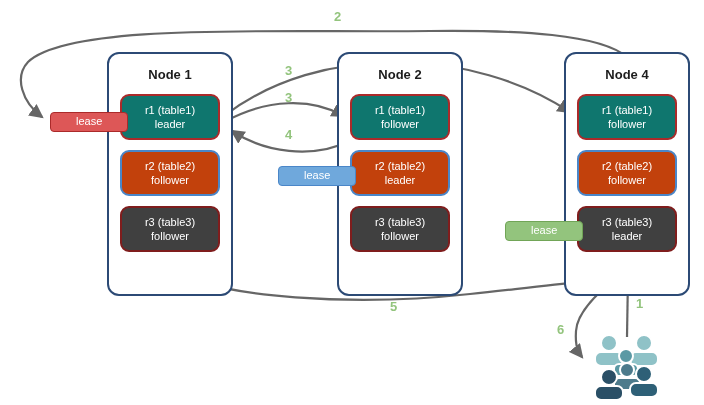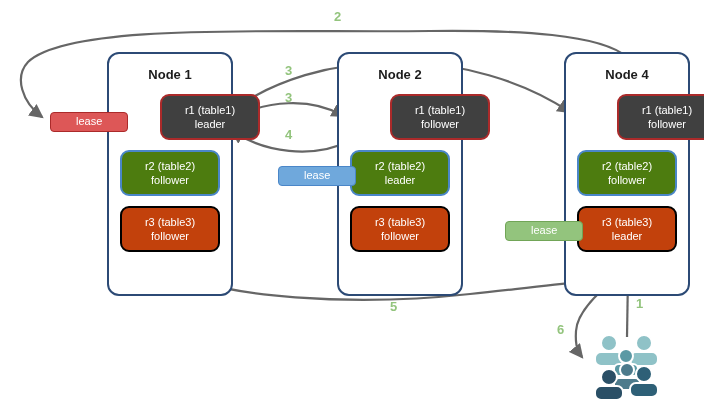--- a/index.html
+++ b/index.html
@@ -18,23 +18,23 @@
   .node-1 { left:107px; } .node-2 { left:337px; } .node-3 { left:564px; }
   .node-title {
     text-align:center; font-weight:bold; font-size:13px; color:#1c1c1c; margin-top:13px;
   }
   .replica {
     position:absolute; left:11px; width:100px; height:46px; border-radius:9px;
     color:#ffffff; font-size:11px; line-height:14px; text-align:center;
     display:flex; flex-direction:column; justify-content:center;
   }
   .rep-0 { top:40px; } .rep-1 { top:96px; } .rep-2 { top:152px; }
-  .rep-red   { background:#404040; border:2px solid #ab2a2a;margin-left:40px; }
-  .rep-blue  { background:#4d7c0f; border:2px solid #4a86c8; }
-  .rep-green { background:#c2410c; border:2px solid #000000; }
+  .rep-red   { background:#0f766e; border:2px solid #ab2a2a; }
+  .rep-blue  { background:#c2410c; border:2px solid #4a86c8; }
+  .rep-green { background:#404040; border:2px solid #7f1d1d; }
 
   
   .lease {
     position:absolute; height:20px; line-height:17px; padding:0 25px;
     font-size:11px; color:#ffffff; text-align:center; border-radius:4px;
   }
   .lease-red   { left:50px;  top:112px; background:#dd5757; border:1.5px solid #ab2a2a; }
   .lease-blue  { left:278px; top:166px; background:#6fa8dc; border:1.5px solid #4a86c8; }
   .lease-green { left:505px; top:221px; background:#93c47d; border:1.5px solid #71a557; }
 

